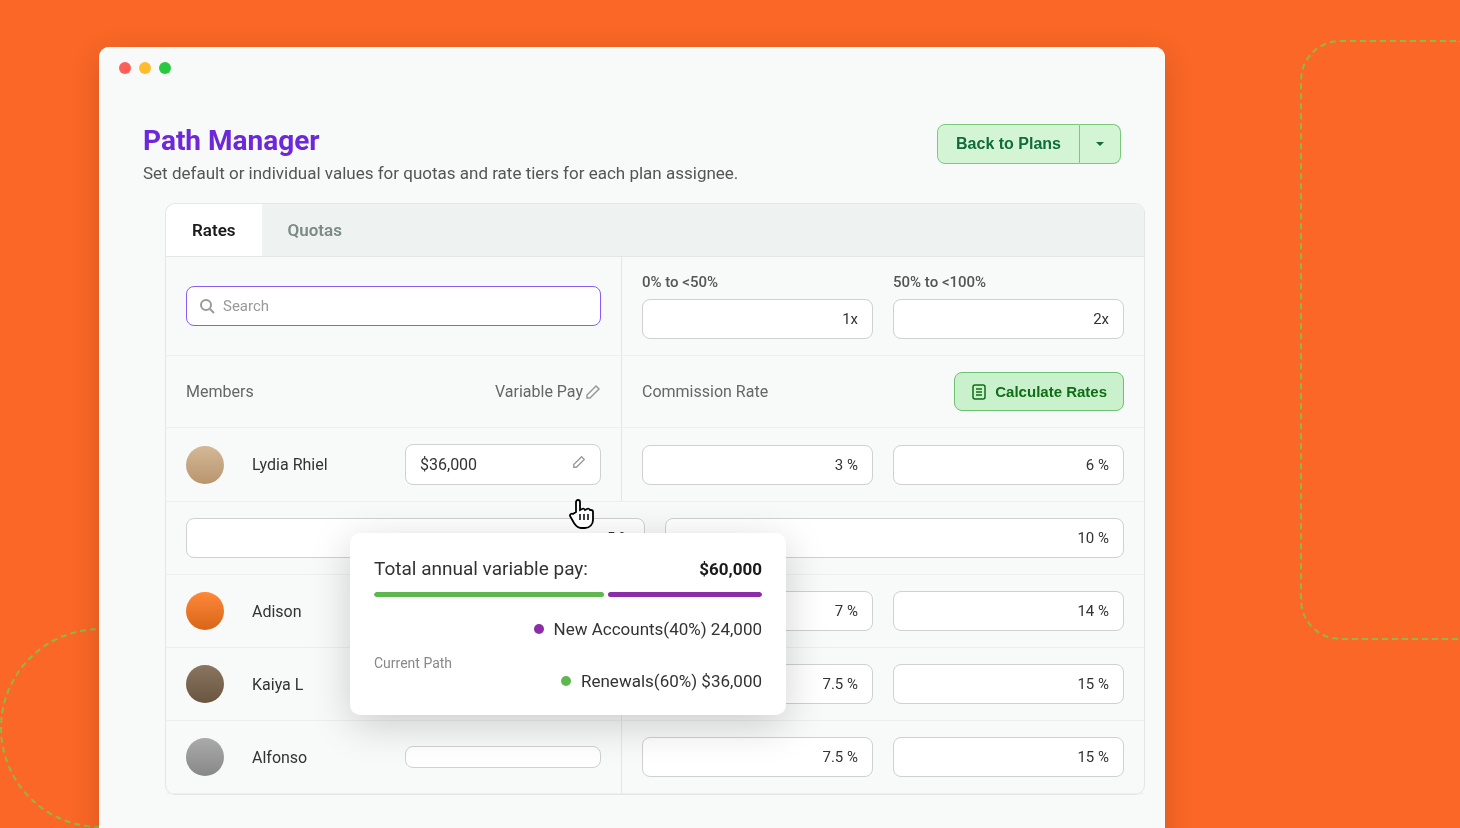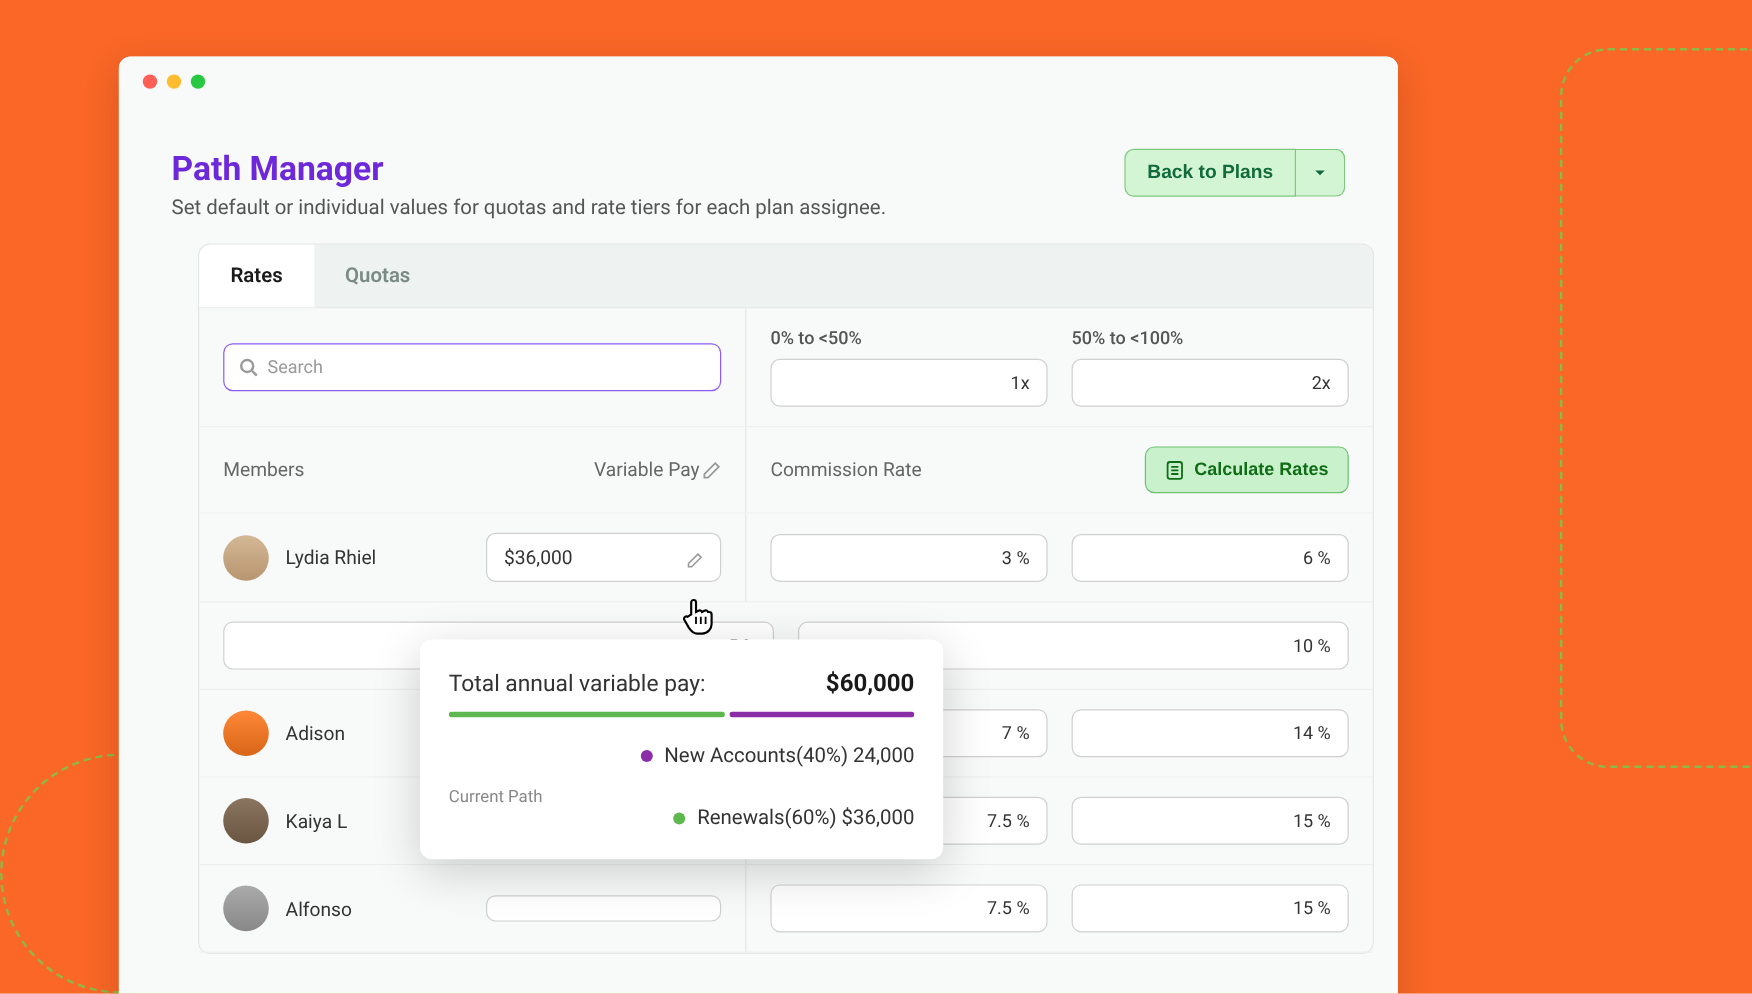--- a/index.html
+++ b/index.html
@@ -29,35 +29,35 @@
 .gcol-right { flex: 1; padding: 16px 20px; display: flex; gap: 20px; align-items: center; }
 .search-box { flex: 1; border: 1px solid #8b5cf6; border-radius: 8px; padding: 10px 12px; display: flex; align-items: center; gap: 8px; color: #999; font-size: 15px; background: #fff; }
 .tier-block { flex: 1; display: flex; flex-direction: column; gap: 8px; }
 .tier-label { font-size: 15px; color: #555; font-weight: 500; }
 .tier-input { border: 1px solid #d0d0d0; border-radius: 8px; padding: 10px 14px; text-align: right; font-size: 15px; color: #333; background: #fff; }
 .hdr-row .gcol-left { display: flex; justify-content: space-between; align-items: center; }
 .hdr-members { font-size: 16px; color: #666; }
 .hdr-varpay { font-size: 16px; color: #666; display: flex; align-items: center; gap: 2px; }
 .hdr-comm { font-size: 16px; color: #666; flex: 1; }
 .calc-btn { background: #c9f2cc; color: #0f6d16; border: 1px solid #6dc173; border-radius: 8px; padding: 10px 16px; font-size: 15px; font-weight: 600; display: flex; align-items: center; gap: 8px; cursor: pointer; }
-.member-row .gcol-left { gap: 14px; }
+.member-row .gcol-left { gap: 28px; }
 .avatar { width: 38px; height: 38px; border-radius: 50%; background: #ddd; flex-shrink: 0; }
 .av1 { background: linear-gradient(#d4b896, #b8956f); }
 .av2 { background: linear-gradient(#d84040, #a82020); }
 .av3 { background: linear-gradient(#ff8838, #d86518); }
 .av4 { background: linear-gradient(#8a7560, #6a5540); }
 .av5 { background: linear-gradient(#aaa, #888); }
 .member-name { font-size: 16px; color: #333; flex: 1; }
-.varpay-box { border: 1px solid #d0d0d0; border-radius: 8px; padding: 10px 14px; font-size: 16px; color: #333; width: 196px; display: flex; align-items: flex-end; justify-content: space-between; background: #fff; margin-left: 28px; }
+.varpay-box { border: 1px solid #d0d0d0; border-radius: 8px; padding: 10px 14px; font-size: 16px; color: #333; width: 196px; display: flex; align-items: flex-start; justify-content: space-between; background: #fff; margin-left: 28px; }
 .rate-input { flex: 1; border: 1px solid #d0d0d0; border-radius: 8px; padding: 10px 14px; text-align: right; font-size: 15px; color: #333; background: #fff; }
 .pencil { color: #999; }
 .tooltip { position: absolute; left: 184px; top: 329px; width: 436px; background: #fff; border-radius: 10px; box-shadow: 0 10px 40px rgba(0,0,0,0.18); padding: 24px; z-index: 50; }
 .tt-head { display: flex; justify-content: space-between; align-items: baseline; margin-bottom: 12px; }
 .tt-title { font-size: 19px; color: #333; text-align: right; }
-.tt-total { font-size: 20px; font-weight: 700; color: #1a1a1a; }
+.tt-total { font-size: 17px; font-weight: 700; color: #1a1a1a; }
 .tt-bar { display: flex; height: 5px; border-radius: 3px; overflow: hidden; margin-bottom: 22px; gap: 4px; }
 .tt-bar-seg1 { background: #5fb84f; width: 60%; border-radius: 3px; }
 .tt-bar-seg2 { background: #8a2da6; width: 40%; border-radius: 3px; }
 .tt-line { display: flex; justify-content: flex-end; align-items: center; margin-bottom: 16px; font-size: 17px; color: #333; }
 .tt-left { display: flex; align-items: center; gap: 10px; }
 .dot { width: 10px; height: 10px; border-radius: 50%; }
 .dot.purple { background: #8a2da6; }
 .dot.greenish { background: #5fb84f; }
 .tt-sub { font-size: 14px; color: #888; margin-bottom: 0; }
 .cursor-hand { position: absolute; left: 400px; top: 292px; z-index: 60; font-size: 28px; color: #000; }

